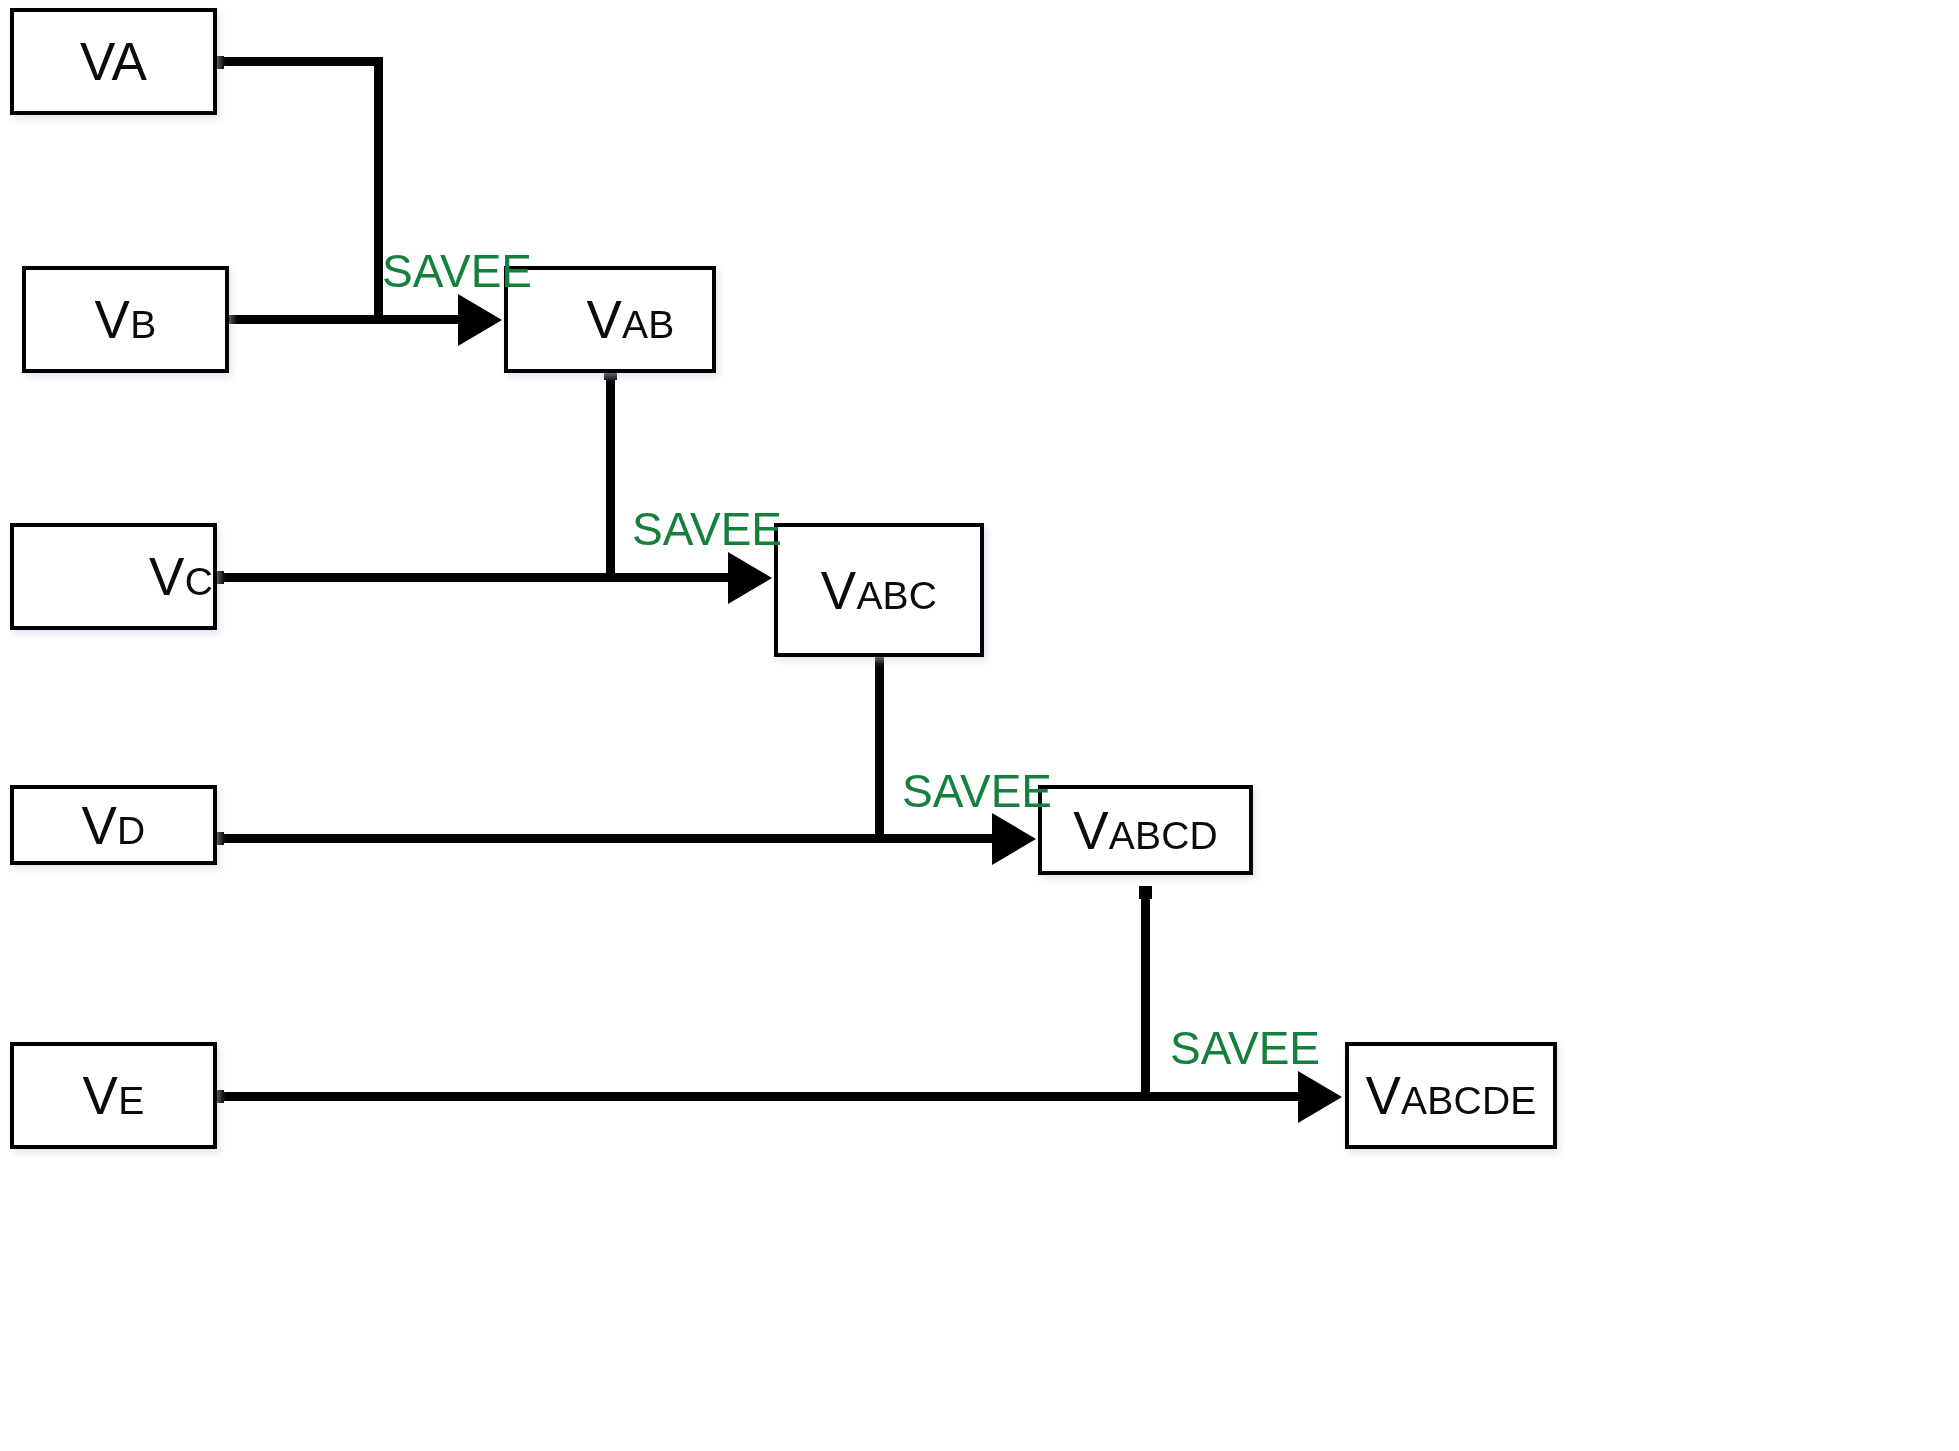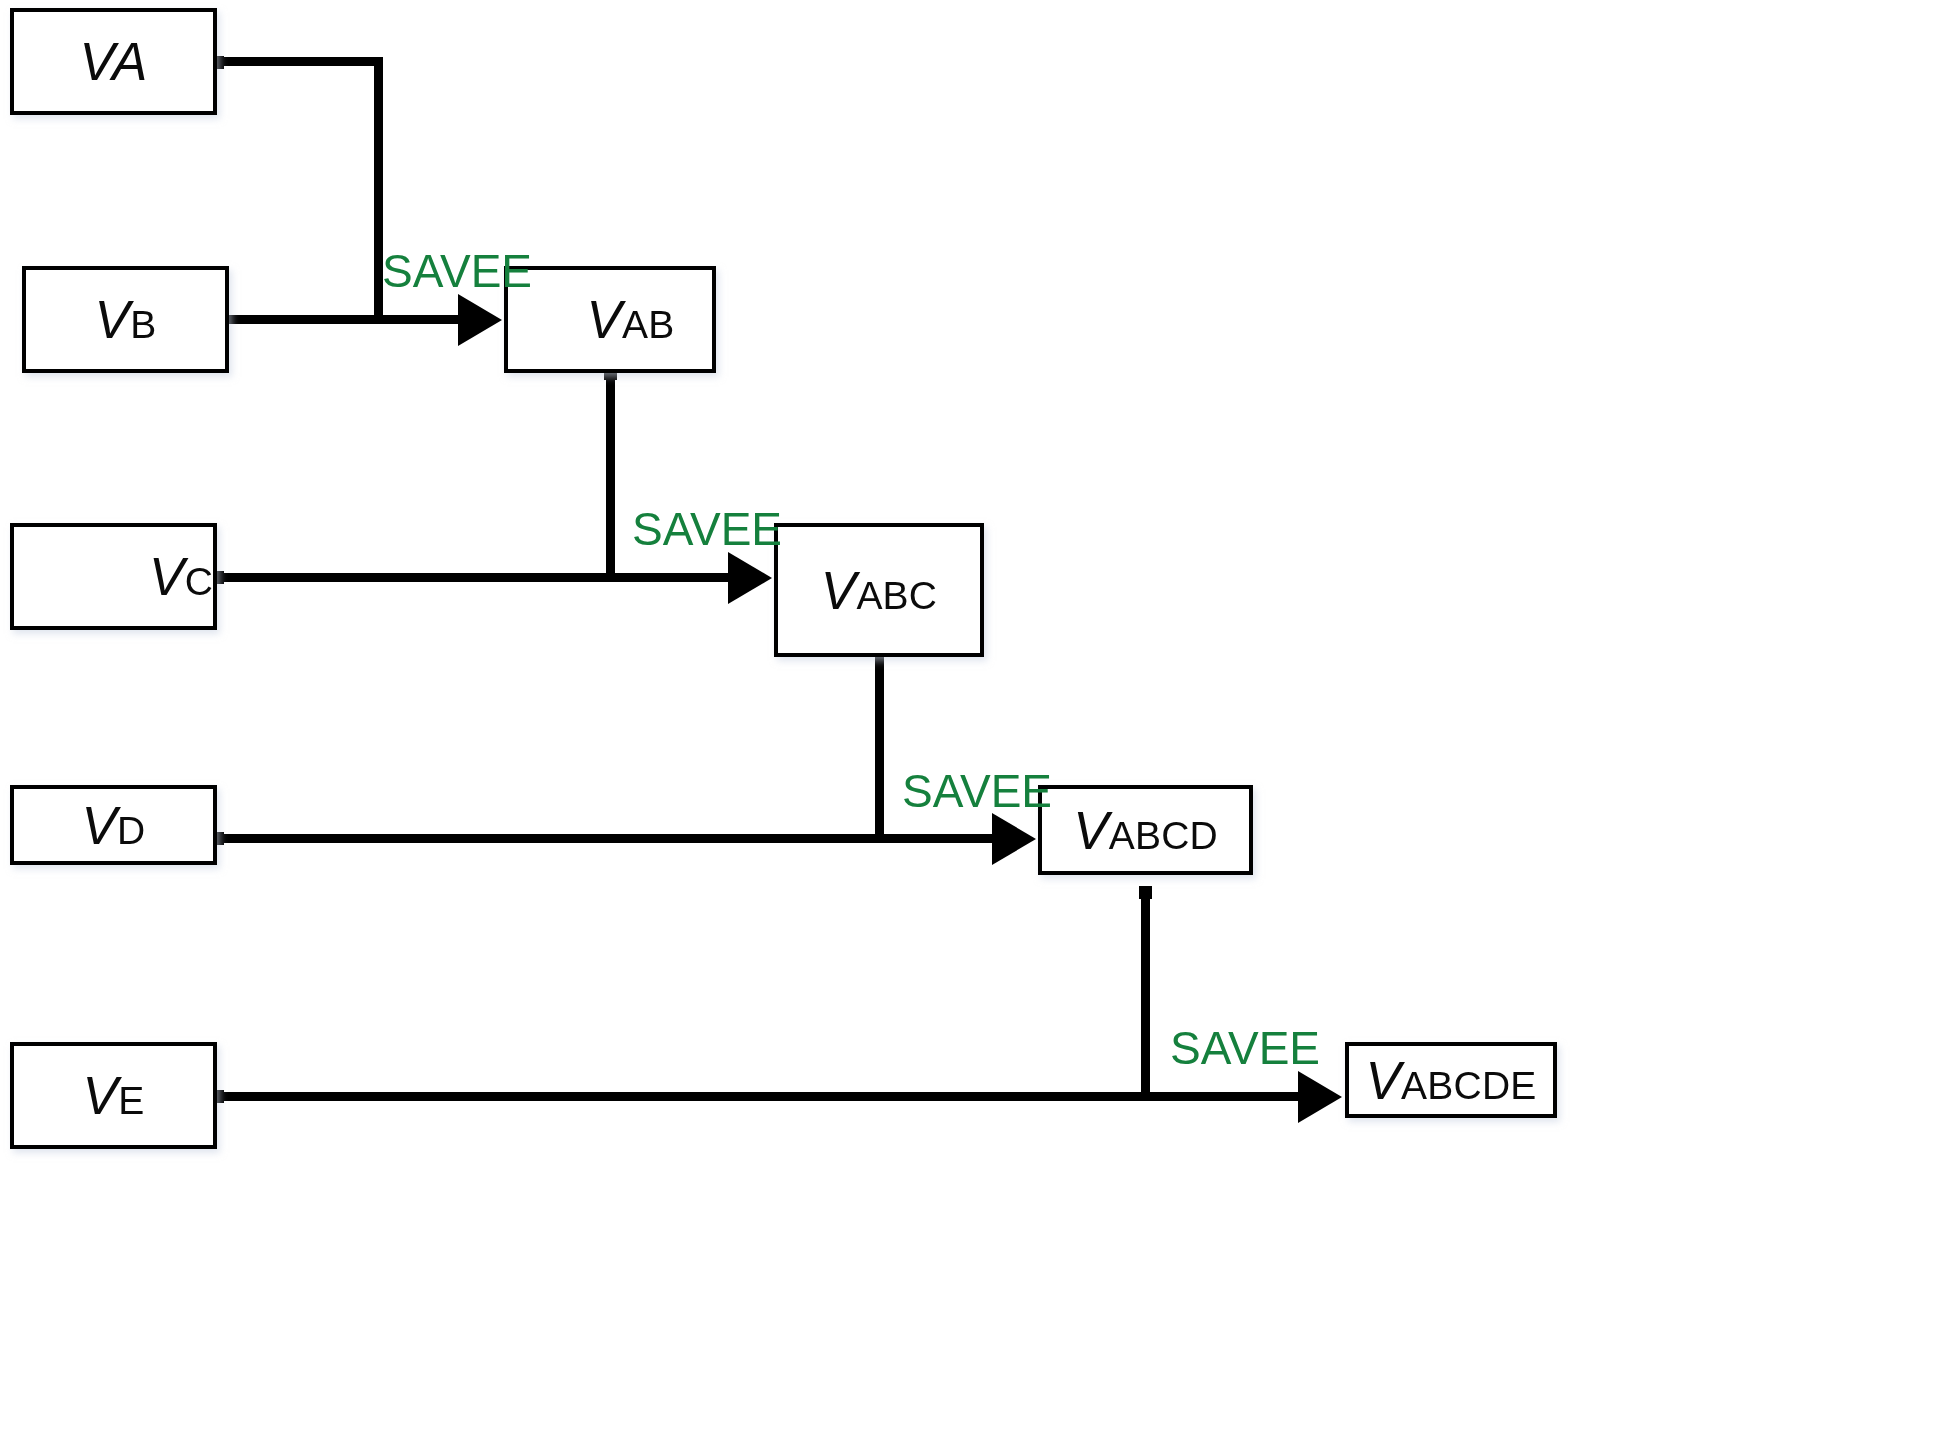--- a/index.html
+++ b/index.html
@@ -34,21 +34,21 @@
   .node .lbl {
     font-family: "Liberation Sans", sans-serif;
     color: #0b0b0b;
     line-height: 1;
     white-space: nowrap;
     letter-spacing: 0.2px;
   }
   
   .lbl.plain { font-size: 53px; }
   
-  .lbl .base { font-size: 53px; font-style: italic; }
+  .lbl .base { font-size: 53px; }
   
   .lbl .sub  { font-size: 39px; }
 
   
   .h, .v {
     position: absolute;
     background: #000000;
     z-index: 2;
   }
   .h { height: 9px; }
@@ -166,19 +166,19 @@
       <span class="base">V</span><span class="sub">ABC</span>
     </span>
   </div>
 
   <div class="node" style="left:1038px; top:785px; width:215px; height:90px;">
     <span class="lbl">
       <span class="base">V</span><span class="sub">ABCD</span>
     </span>
   </div>
 
-  <div class="node" style="left:1345px; top:1042px; width:212px; height:76px;">
+  <div class="node" style="left:1345px; top:1042px; width:212px; height:107px;">
     <span class="lbl">
       <span class="base">V</span><span class="sub">ABCDE</span>
     </span>
   </div>
 
 </div>
 
 </body></html>

